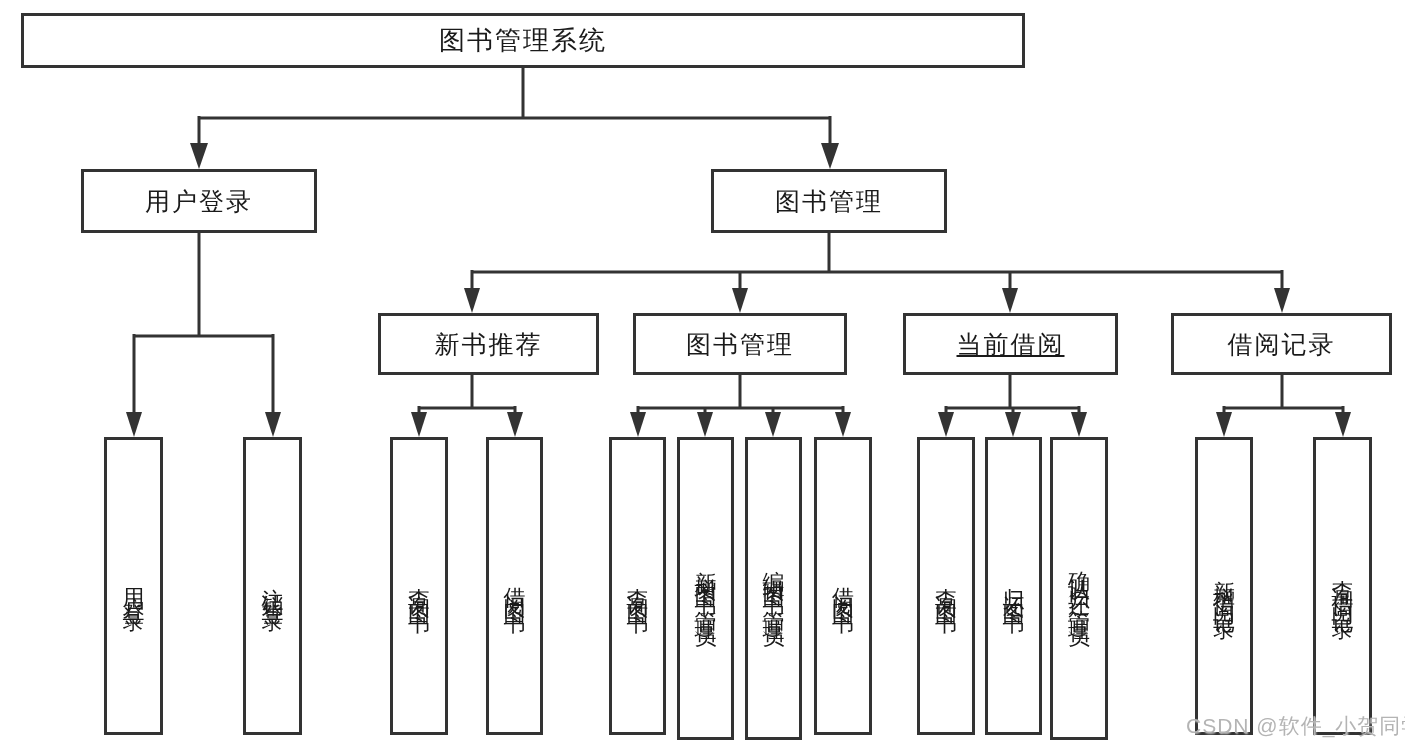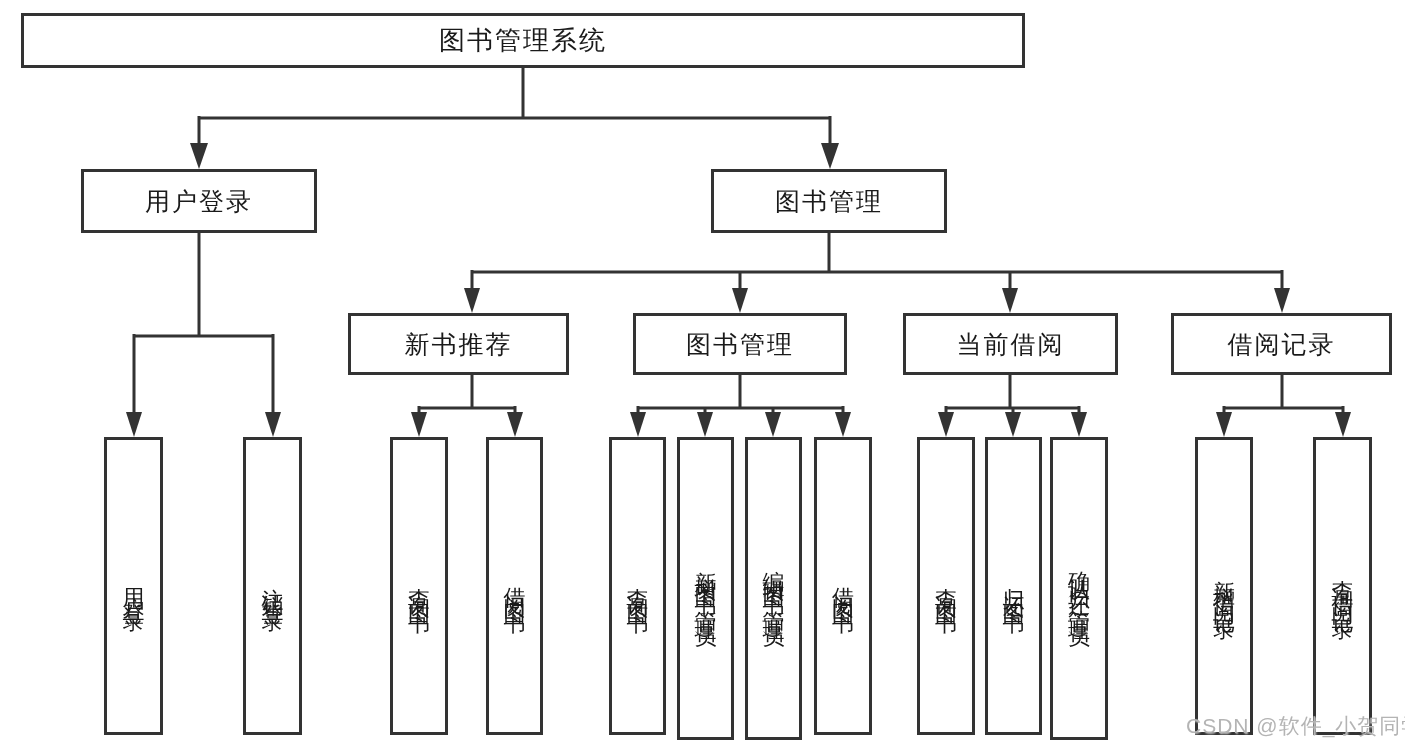--- a/index.html
+++ b/index.html
@@ -97,27 +97,27 @@
     <span>图书管理系统</span>
   </div>
 
   <div class="node hnode" style="left:81px; top:169px; width:236px; height:64px;">
     <span>用户登录</span>
   </div>
   <div class="node hnode" style="left:711px; top:169px; width:236px; height:64px;">
     <span>图书管理</span>
   </div>
 
-  <div class="node hnode" style="left:348px; top:313px; width:221px; height:62px;text-align:right;">
+  <div class="node hnode" style="left:378px; top:313px; width:221px; height:62px;text-align:right;">
     <span>新书推荐</span>
   </div>
   <div class="node hnode" style="left:633px; top:313px; width:214px; height:62px;">
     <span>图书管理</span>
   </div>
-  <div class="node hnode" style="left:903px; top:313px; width:215px; height:62px;">
+  <div class="node hnode" style="left:903px; top:313px; width:215px; height:62px;text-decoration:underline;">
     <span>当前借阅</span>
   </div>
   <div class="node hnode" style="left:1171px; top:313px; width:221px; height:62px;">
     <span>借阅记录</span>
   </div>
 
   <div class="node vnode" style="left:104px; top:437px; width:59px; height:298px;">
     <span>用户登录</span>
   </div>
   <div class="node vnode" style="left:243px; top:437px; width:59px; height:298px;">

